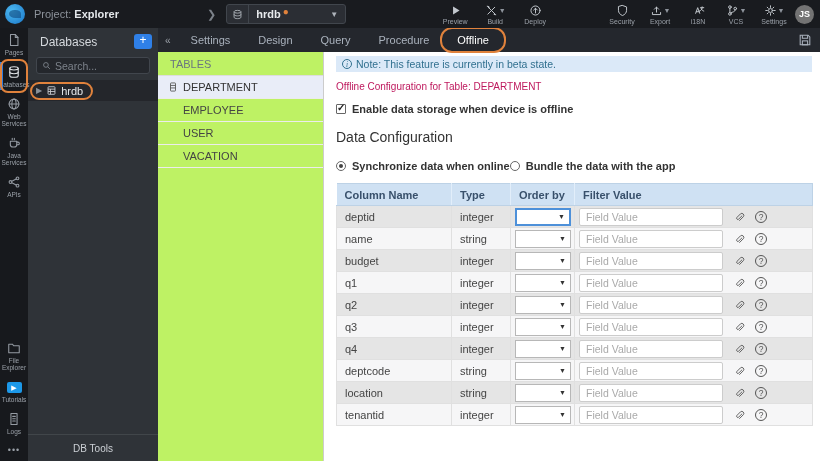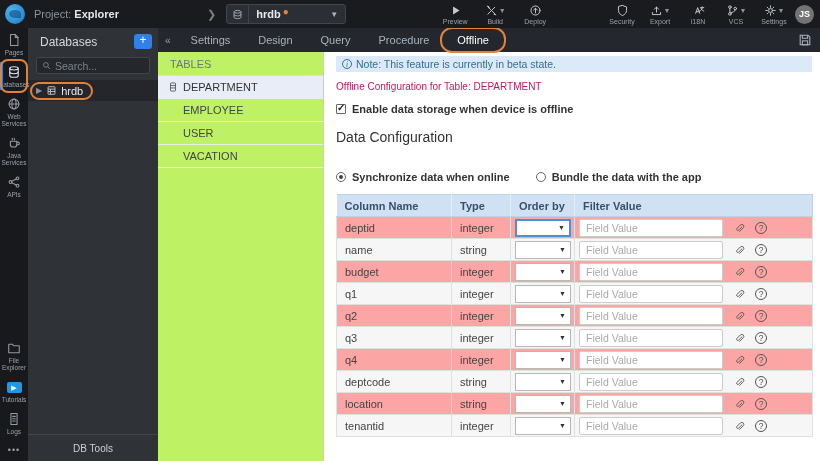--- a/index.html
+++ b/index.html
@@ -81,31 +81,31 @@
   
   .content { position:absolute; left:324px; top:52px; width:496px; height:409px; background:#fff; padding:4px 8px 0 12px; }
   .note { background:#dbe9f8; color:#31708f; font-size:10.5px; height:16px; display:flex; align-items:center; padding-left:6px; gap:4px; }
   .info-ic { width:10px; height:10px; border:1px solid #31708f; border-radius:50%; font-size:7.5px; display:inline-flex; align-items:center; justify-content:center; font-style:italic; font-family:"Liberation Serif",serif; flex:0 0 auto; }
   .page-title { font-size:10px; color:#be185d; margin-top:9px; font-weight:400; }
   .chk-row { display:flex; align-items:center; gap:6px; margin-top:11px; }
   .chk { width:10px; height:10px; border:1px solid #666; border-radius:1px; background:#fff; position:relative; cursor:pointer; flex:0 0 auto; }
   .chk.checked::after { content:"\2713"; position:absolute; left:0px; top:-3px; font-size:10px; color:#222; font-weight:700; }
   .chk-lb { font-size:11px; color:#333; font-weight:700; }
   .section-title { font-size:14px; color:#333; margin-top:14px; font-weight:400; }
-  .radio-row { display:flex; align-items:flex-end; gap:26px; margin-top:26px; }
+  .radio-row { display:flex; align-items:flex-end; margin-top:15px; }
   .radio-opt { display:flex; align-items:center; gap:6px; cursor:pointer; }
   .rad { width:10px; height:10px; border:1px solid #666; border-radius:50%; position:relative; flex:0 0 auto; }
   .rad.sel::after { content:""; position:absolute; inset:2px; border-radius:50%; background:#444; }
   .rad-lb { font-size:11px; color:#333; font-weight:700; }
 
   
   .grid { margin-top:11px; width:476px; border-collapse:collapse; table-layout:fixed; }
   .grid th { background:#cfe1f3; color:#38506b; font-size:11px; font-weight:700; text-align:left; height:22px; padding:0 0 0 8px; border:1px solid #bdd2e6; border-left:none; border-right:1px solid #e2eefa; }
   .grid th:last-child { border-right:1px solid #bdd2e6; }
-  .grid td { height:22px; font-size:11px; color:#444; border:1px solid #e0e0e0; padding:0 0 0 8px; background:#fca5a5; }
+  .grid td { height:22px; font-size:11px; color:#444; border:1px solid #e0e0e0; padding:0 0 0 8px; background:#e5e5e5; }
   .grid tr.alt td { background:#f6f6f7; }
   .c1 { width:115px; } .c2 { width:59px; } .c3 { width:64px; } .c4 { width:238px; }
   .mini-select { width:56px; height:18px; background:#fff; border:1px solid #b7b7b7; display:inline-flex; align-items:center; justify-content:flex-end; padding-right:4px; cursor:pointer; vertical-align:middle; }
   .mini-select .mcar { font-size:7px; color:#333; }
   .mini-select.focused { border:2px solid #4d90d9; }
   td.sel-cell { padding-left:4px; }
   td.fv-cell { padding-left:4px; }
   .fv { width:144px; height:18px; border:1px solid #ccc; border-radius:2px; font-size:10.5px; color:#555; padding:0 6px; vertical-align:middle; outline:none; font-family:"Liberation Sans",sans-serif; }
   .fv::placeholder { color:#aaa; }
   .row-ic { display:inline-flex; vertical-align:middle; margin-left:7px; color:#555; cursor:pointer; }

